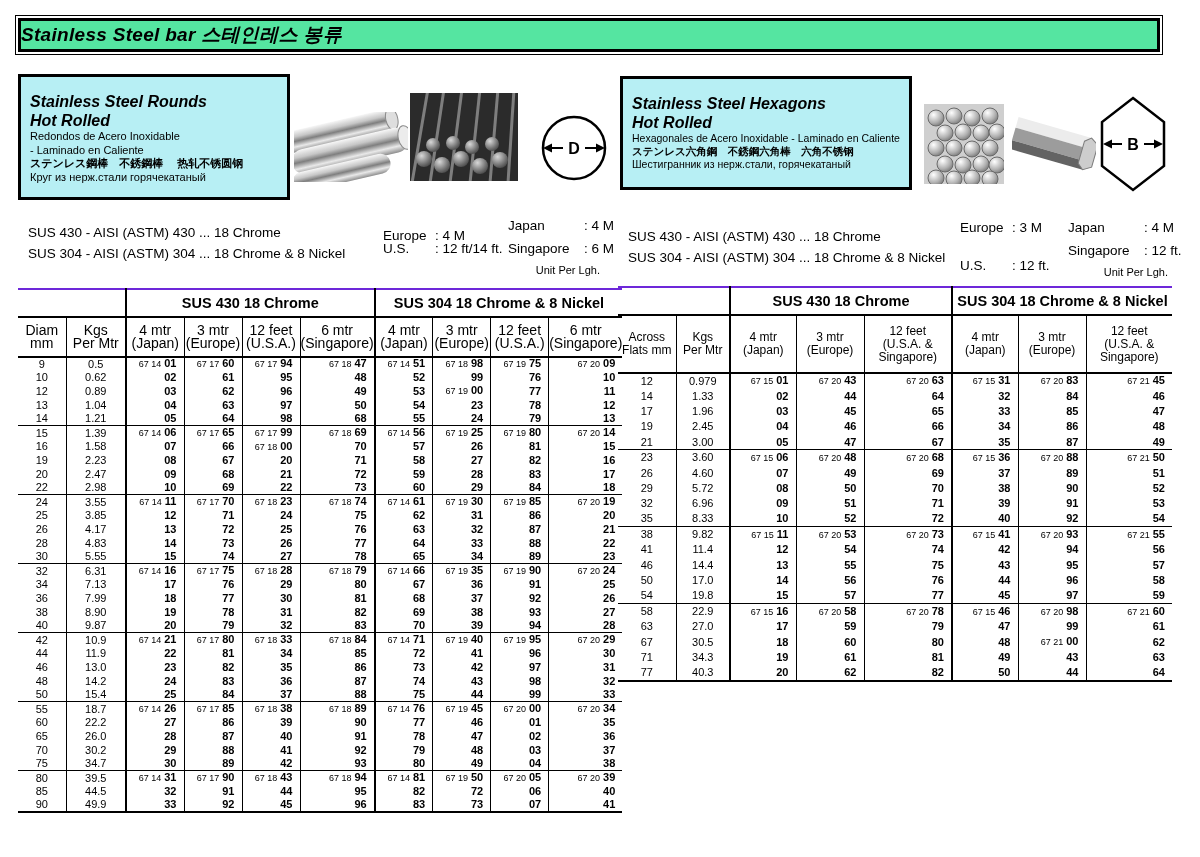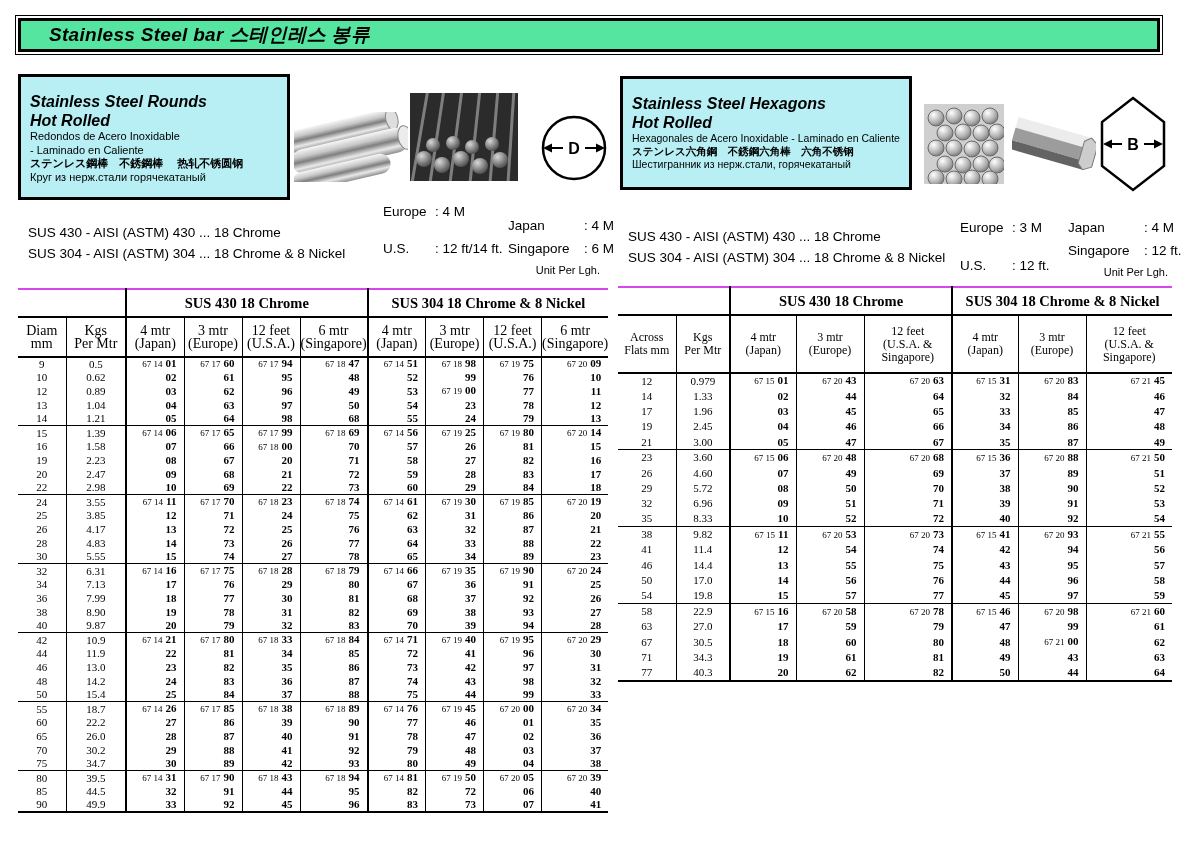--- a/index.html
+++ b/index.html
@@ -4,42 +4,42 @@
 <style>
   html,body{margin:0;padding:0;}
   body{width:1200px;height:857px;background:#fff;position:relative;overflow:hidden;
        font-family:"Liberation Sans","DejaVu Sans",sans-serif;color:#000;}
   .abs{position:absolute;}
 
   
   #banner{position:absolute;left:18px;top:18px;width:1142px;height:34px;
           border:3px solid #000;outline:1px solid #000;outline-offset:2px;
           display:flex;align-items:center;box-sizing:border-box;}
-  #banner .title{font-size:19px;font-weight:bold;font-style:italic;padding-left:28px;letter-spacing:.3px;}
+  #banner .title{font-size:19px;font-weight:bold;font-style:italic;letter-spacing:.3px;}
 
   
   .panel{position:absolute;border:3px solid #000;box-sizing:border-box;padding:15px 8px 3px 9px;}
   #panel-rounds{left:18px;top:74px;width:272px;height:126px;}
   #panel-hex{left:620px;top:76px;width:292px;height:114px;}
   .panel .t1{font-size:16px;font-weight:bold;font-style:italic;line-height:19px;}
   .panel .t2{font-size:15.5px;font-weight:bold;line-height:22px;}
   .panel .t3{font-size:11px;line-height:13.5px;}
   .panel .t3b{font-size:11px;font-weight:bold;line-height:13.5px;}
   #panel-hex .t3{font-size:10.5px;line-height:13px;}
   #panel-hex .t3b{font-size:10.5px;line-height:13px;}
 
   
   .grades div{font-size:13.5px;line-height:21px;white-space:nowrap;}
   .spec-pair{position:absolute;font-size:13.5px;white-space:nowrap;}
   .spec-pair .l{display:inline-block;}
   .w52{width:52px;} .w76{width:76px;}
   .unit-note{position:absolute;font-size:11px;text-align:right;}
 
   
-  .price-table{border-collapse:collapse;table-layout:fixed;border-top:2px solid #d946ef;border-bottom:2px solid #000;font-family:Liberation Serif, serif;}
+  .price-table{border-collapse:collapse;table-layout:fixed;border-top:2px solid #6d28d9;border-bottom:2px solid #000;}
   .price-table td{padding:0;overflow:hidden;}
   .gh{font-weight:bold;font-size:14.5px;text-align:center;height:26px;border-bottom:2px solid #000;white-space:nowrap;}
   .ch{font-size:14px;text-align:center;vertical-align:middle;border-bottom:2px solid #000;line-height:13px;}
   #rounds-table .ch{height:38px;}
   #hex-table .ch{height:56px;font-size:12px;}
   #rounds-table tbody tr{height:13.8px;}
   #hex-table tbody tr{height:15.4px;}
   tbody td{font-size:11px;line-height:11px;white-space:nowrap;}
   .c-size,.c-kgs{text-align:center;}
   .c-code{text-align:right;padding-right:7px !important;}
@@ -187,21 +187,21 @@
     <line x1="48" y1="50" x2="62" y2="50" stroke="#000" stroke-width="2"></line>
     <polygon points="67,50 58,45.5 58,54.5"></polygon>
     <text x="37" y="56" text-anchor="middle" font-size="16" font-weight="bold" font-family="Liberation Sans, sans-serif">B</text>
   </svg>
 </div>
 
 <div class="abs grades" style="left:28px;top:222px;">
   <div>SUS 430 - AISI (ASTM) 430 ... 18 Chrome</div>
   <div>SUS 304 - AISI (ASTM) 304 ... 18 Chrome &amp; 8 Nickel</div>
 </div>
-<div class="spec-pair" style="left:383px;top:204px;">
+<div class="spec-pair" style="left:383px;top:228px;">
   <span class="l w52">Europe</span><span>: 4 M</span>
 </div>
 <div class="spec-pair" style="left:508px;top:218px;">
   <span class="l w76">Japan</span><span>: 4 M</span>
 </div>
 <div class="spec-pair" style="left:383px;top:241px;">
   <span class="l w52">U.S.</span><span>: 12 ft/14 ft.</span>
 </div>
 <div class="spec-pair" style="left:508px;top:241px;">
   <span class="l w76">Singapore</span><span>: 6 M</span>

